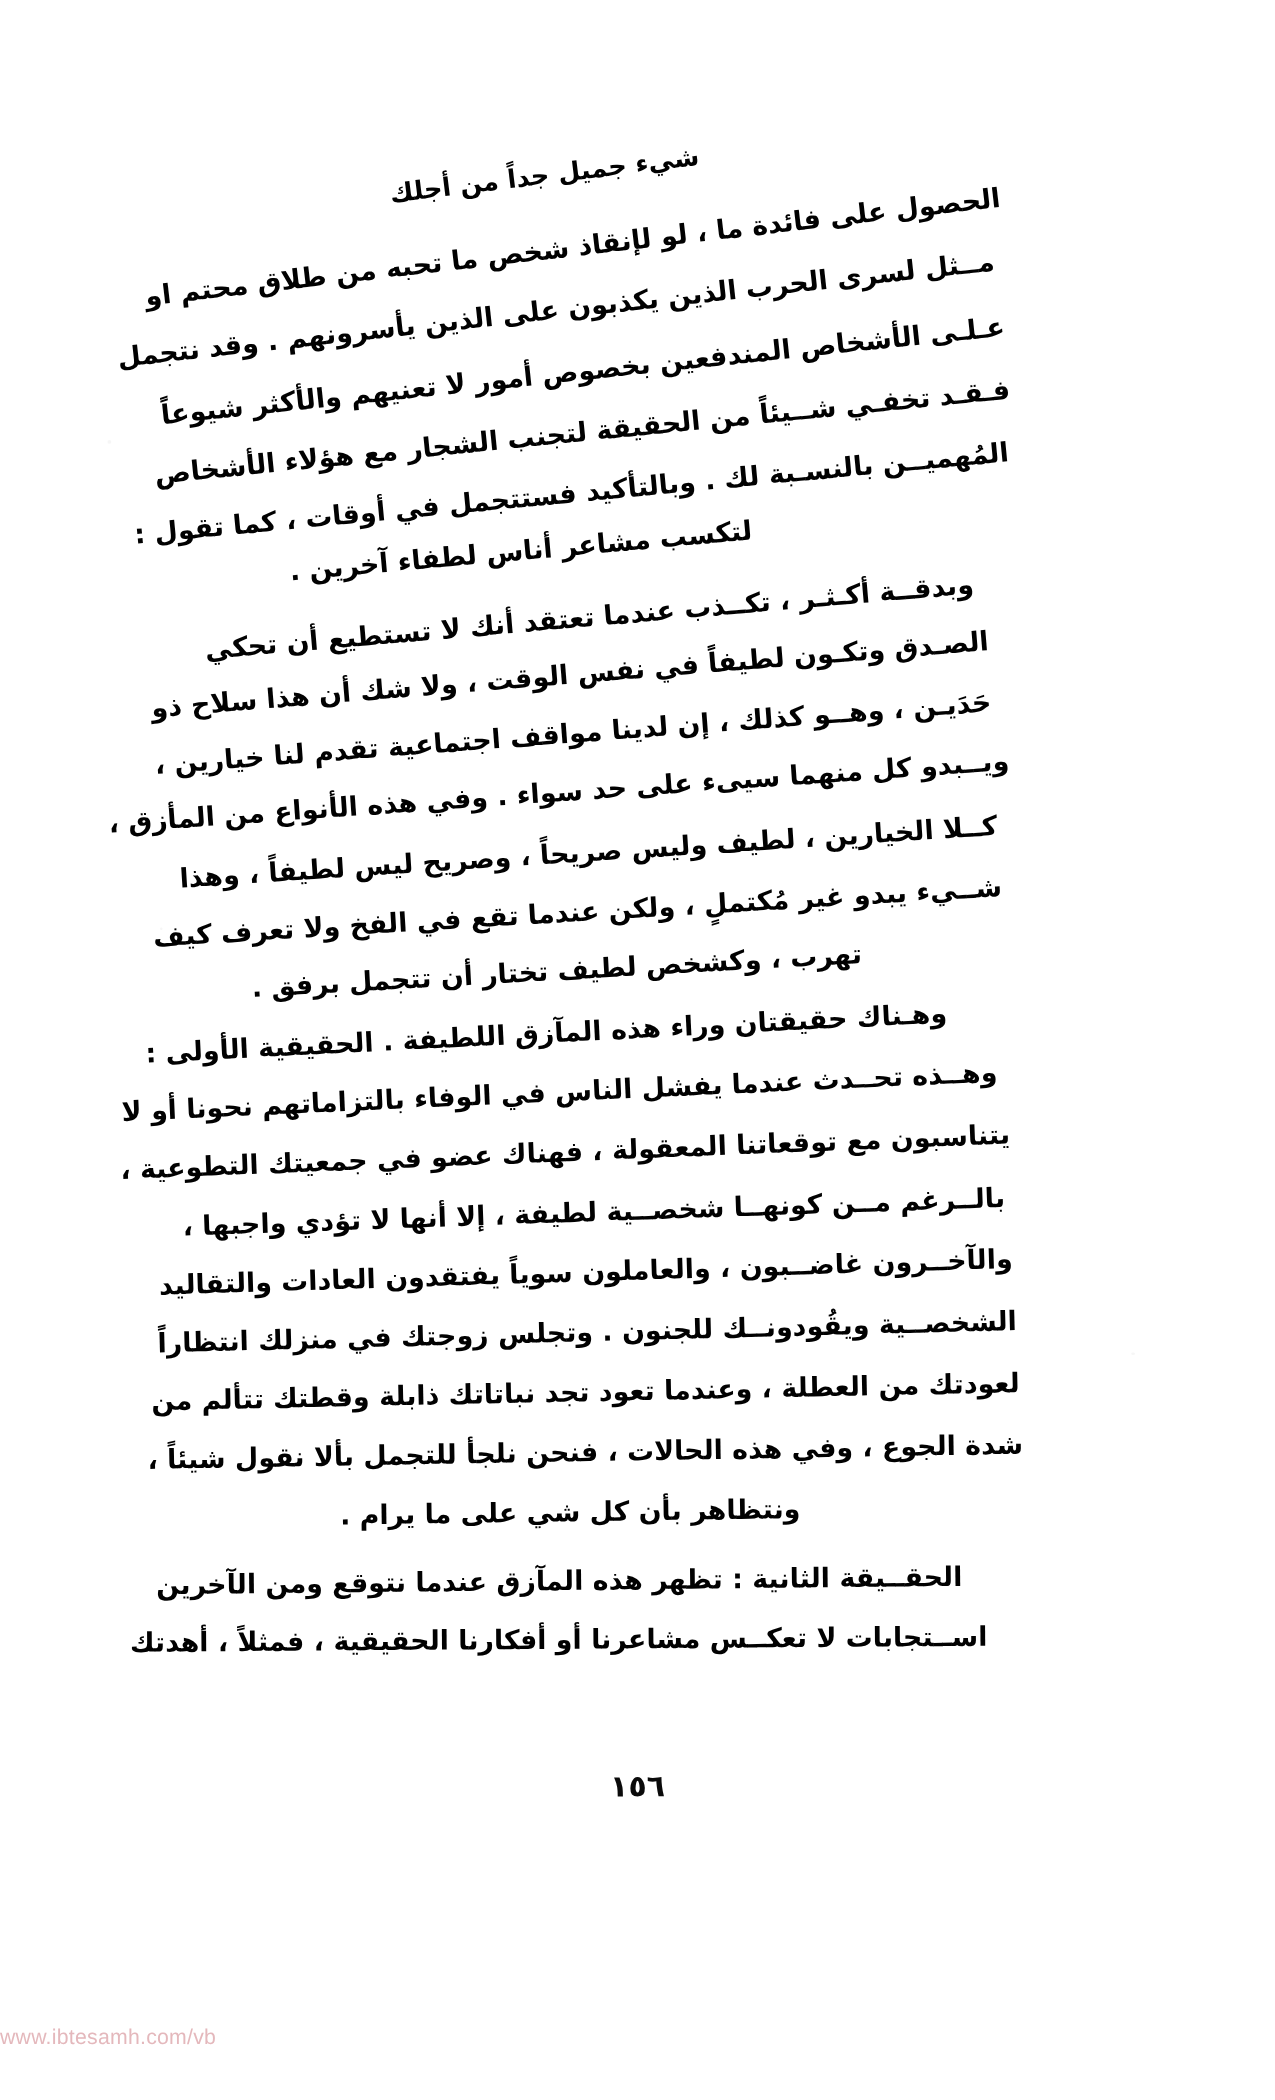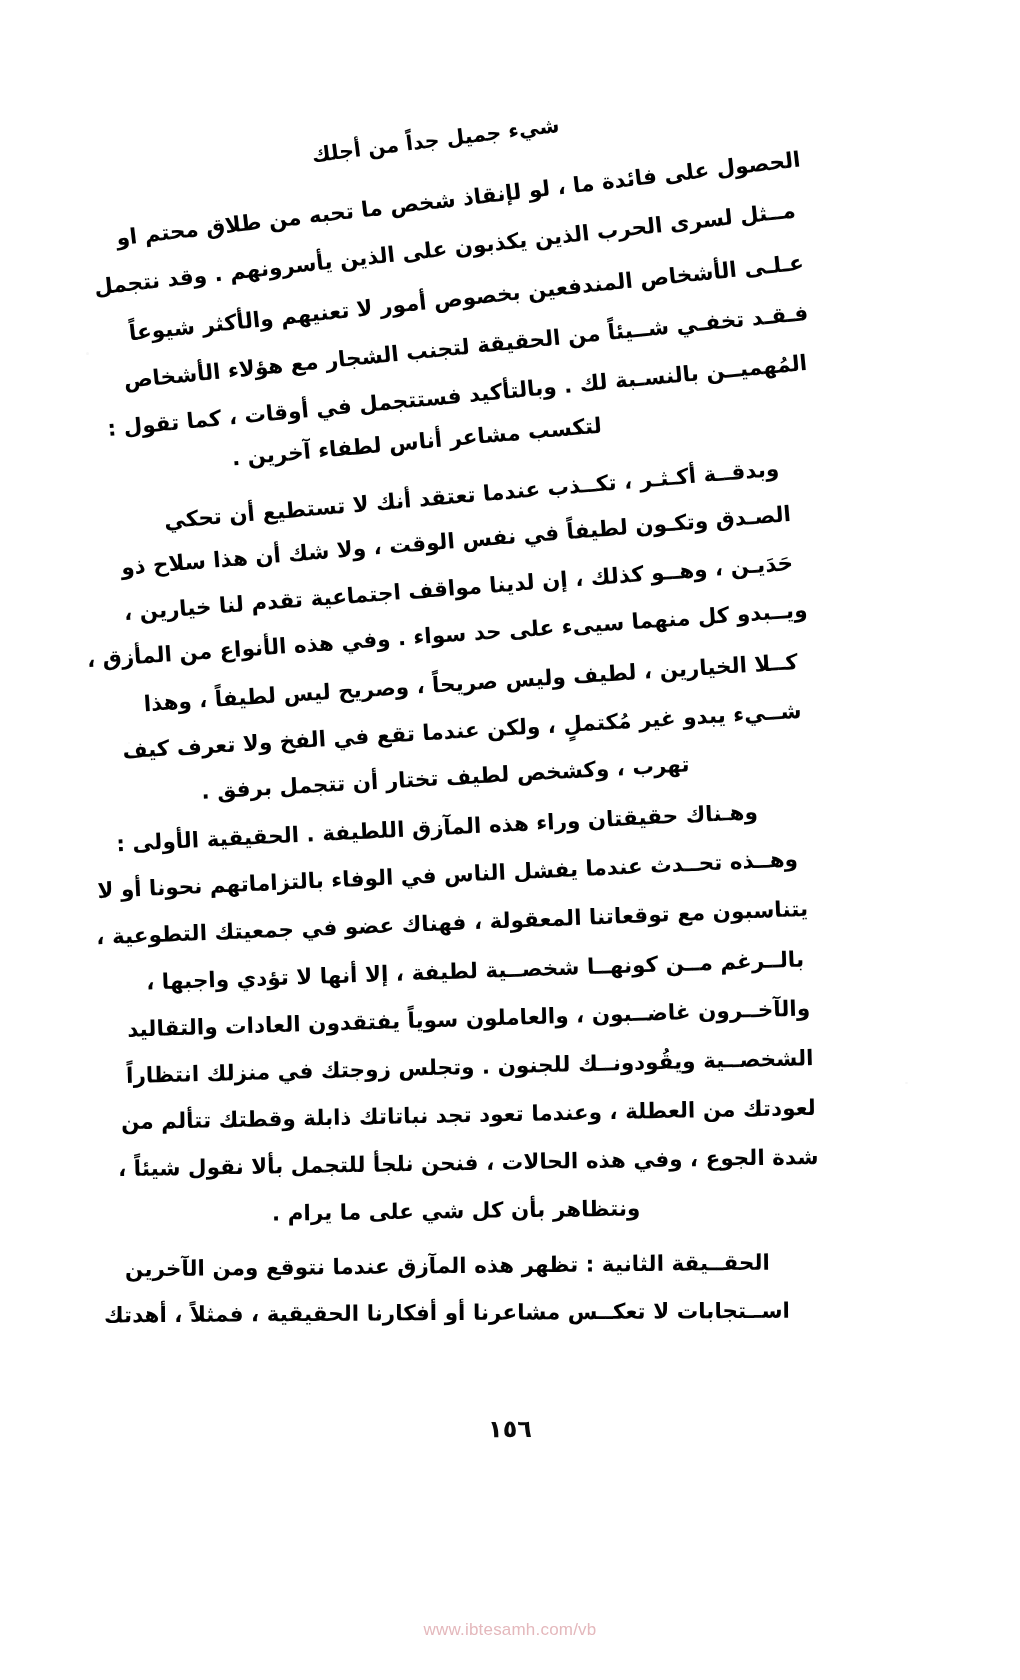--- a/index.html
+++ b/index.html
@@ -77,21 +77,21 @@
     letter-spacing: 1px;
     transform: rotate(-0.35deg);
   }
 
   
   #watermark {
     position: absolute;
     left: 0;
     right: 0;
     top: 1620px;
-    text-align: center;
+    text-align: left;
     font-family: "Liberation Sans", sans-serif;
     font-size: 17px;
     font-weight: 400;
     color: #e4b8bc;
     letter-spacing: 0.2px;
     direction: ltr;
   }
 
   
   .speckle {

